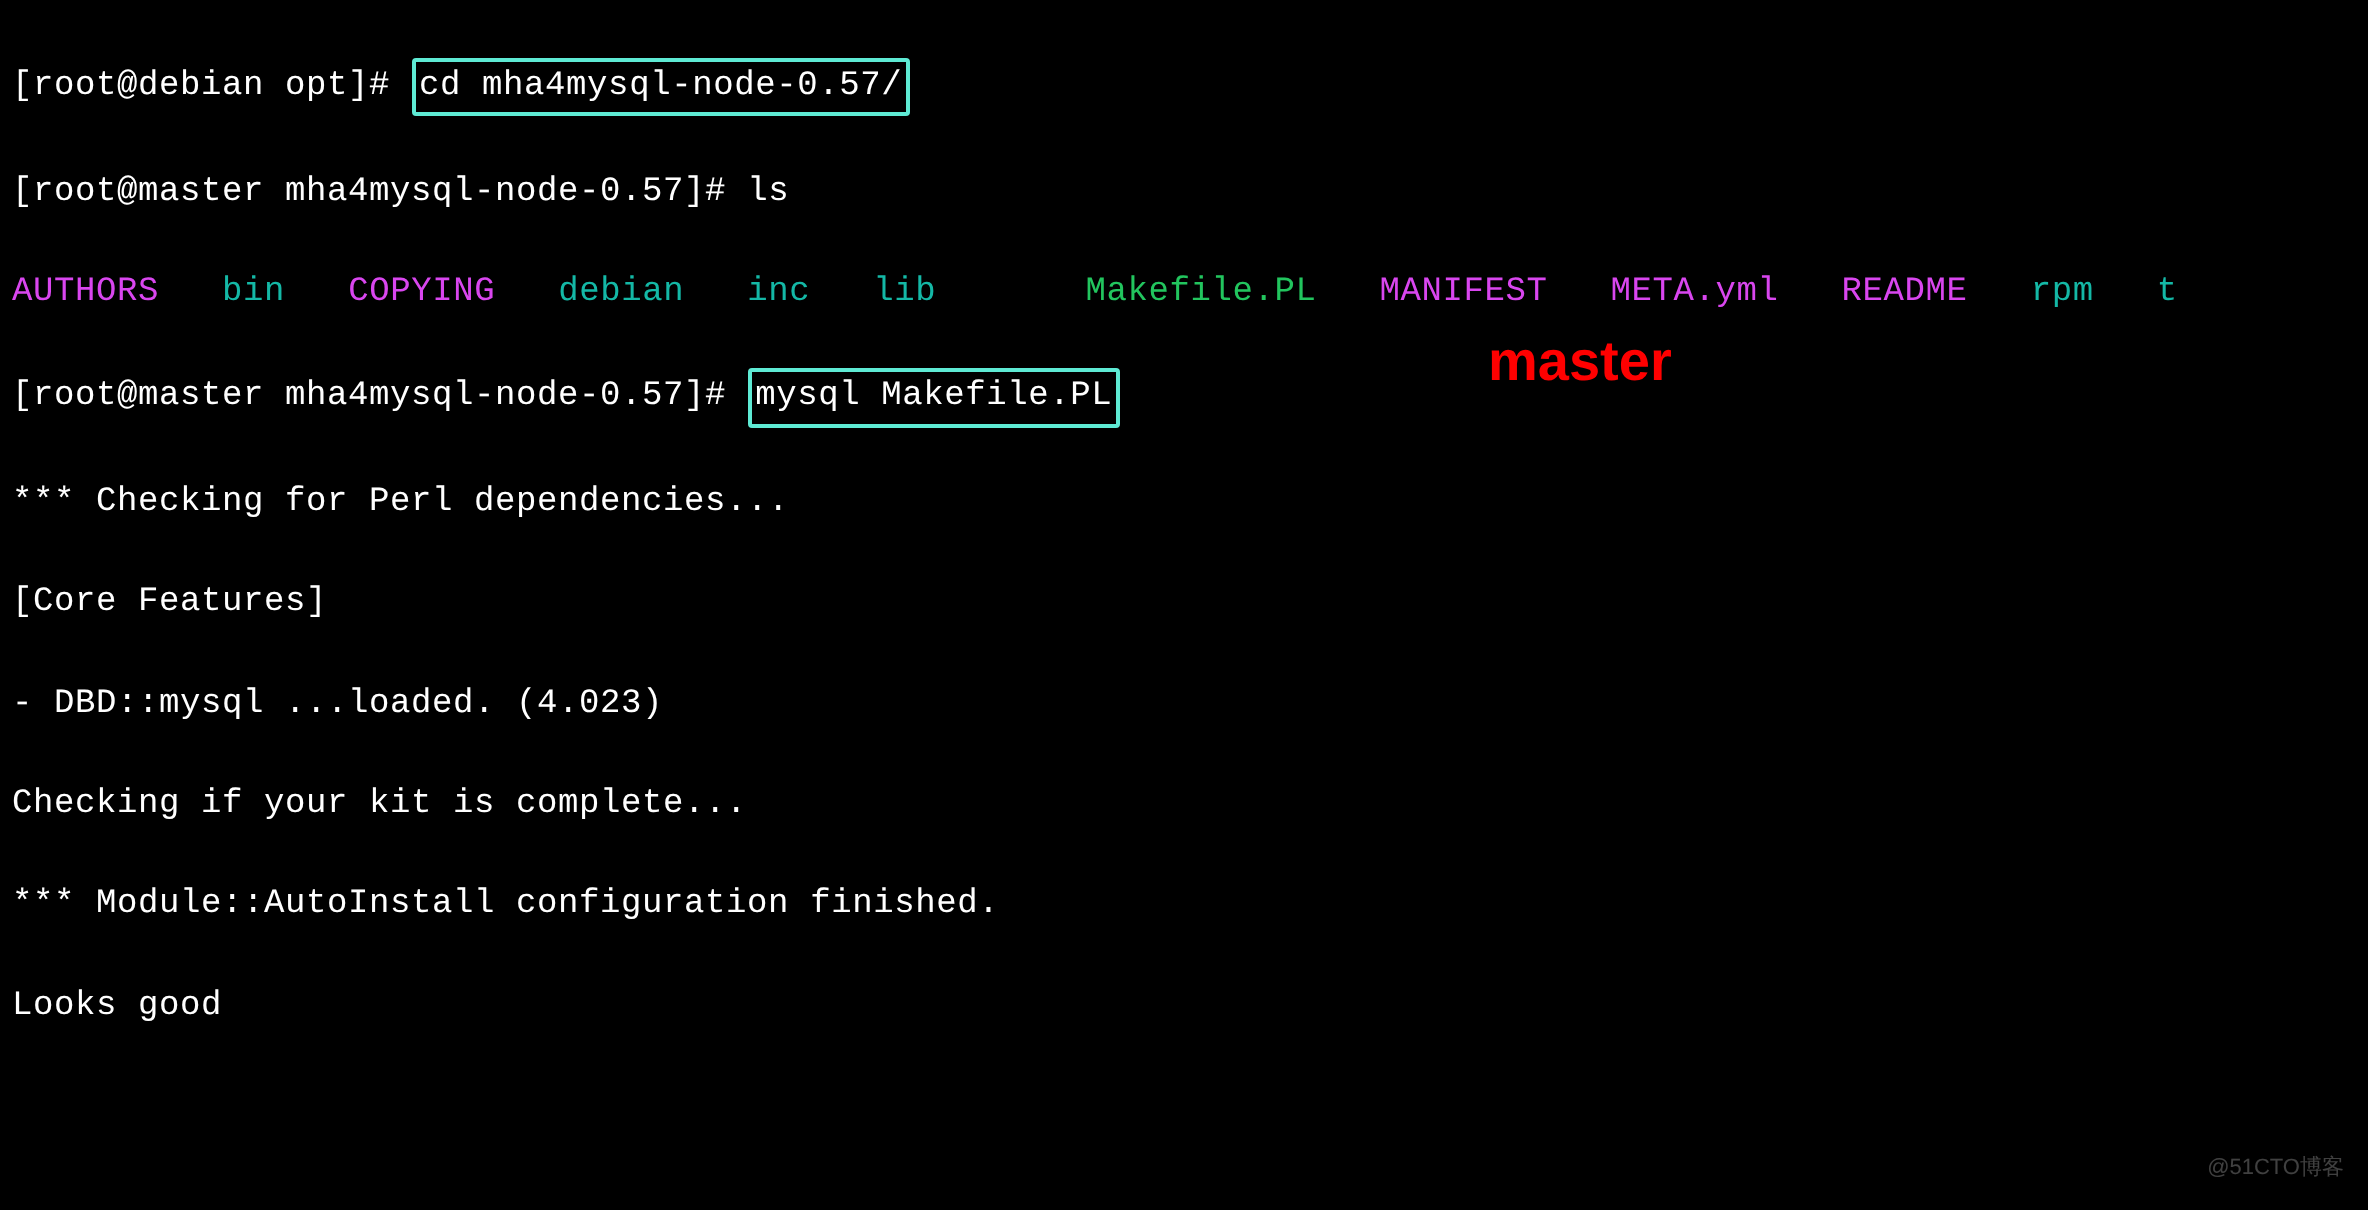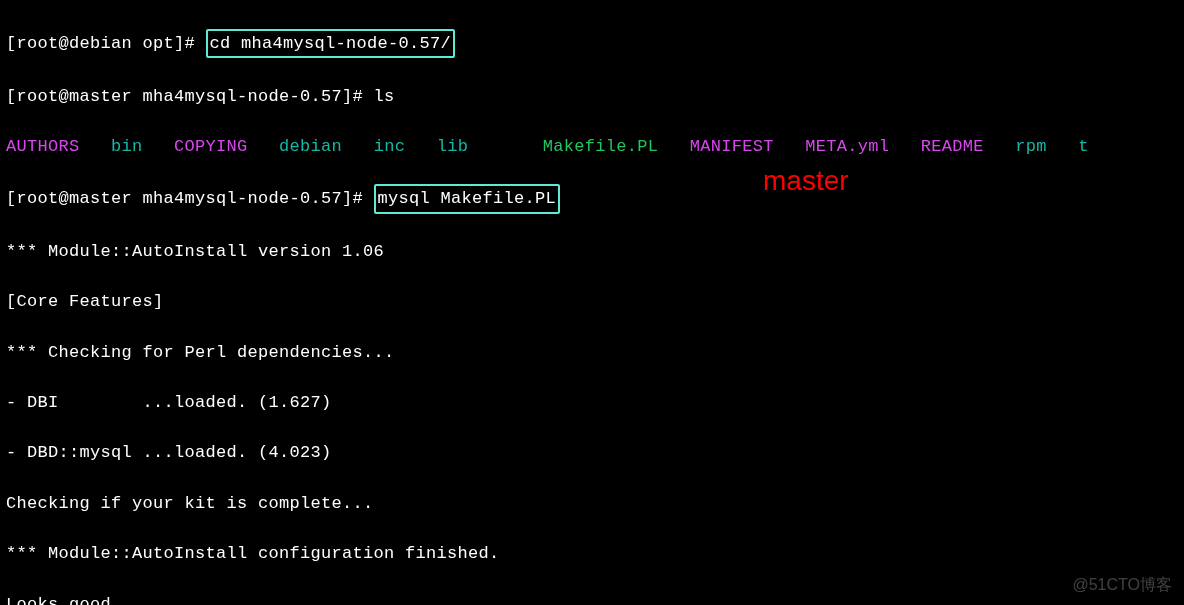--- a/index.html
+++ b/index.html
@@ -37,48 +37,46 @@
     font-size: 28px;
     font-weight: 500;
     letter-spacing: 0;
   }
   .watermark {
     position: absolute;
     right: 12px;
     bottom: 8px;
     color: rgba(255,255,255,0.25);
     font-family: Arial, sans-serif;
-    font-size: 16px;
+    font-size: 11px;
     letter-spacing: 0;
   }
 </style>
 </head>
 <body>
 
 <div class="terminal">
 <div class="line"><span>[root@debian opt]# </span><span class="box">cd mha4mysql-node-0.57/</span></div>
 <div class="line"><span>[root@master mha4mysql-node-0.57]# </span><span>ls</span></div>
 <div class="line"><span class="white">AUTHORS</span>   <span class="blue">bin</span>   <span class="white">COPYING</span>   <span class="blue">debian</span>   <span class="blue">inc</span>   <span class="blue">lib</span>   <span class="green">Makefile.PL</span>   <span class="white">MANIFEST</span>   <span class="white">META.yml</span>   <span class="white">README</span>   <span class="blue">rpm</span>   <span class="blue">t</span></div>
 <div class="line"><span>[root@master mha4mysql-node-0.57]# </span><span class="box">mysql Makefile.PL</span></div>
-<div class="line">*** Module::AutoInstall version 1.06</div>
+<div class="line">*** Checking for Perl dependencies...</div>
 <div class="line">[Core Features]</div>
-<div class="line">*** Checking for Perl dependencies...</div>
-<div class="line">- DBI        ...loaded. (1.627)</div>
 <div class="line">- DBD::mysql ...loaded. (4.023)</div>
 <div class="line">Checking if your kit is complete...</div>
 <div class="line">*** Module::AutoInstall configuration finished.</div>
 <div class="line">Looks good</div>
 
 
 
 
 
 
 
 
 
 
 
 
 </div>
 
-<div class="annot" style="left:763px; top:168px;">master</div>
+<div class="annot" style="left:744px; top:168px;font-weight:bold;">master</div>
 <div class="watermark">@51CTO博客</div>
 
 </body></html>

